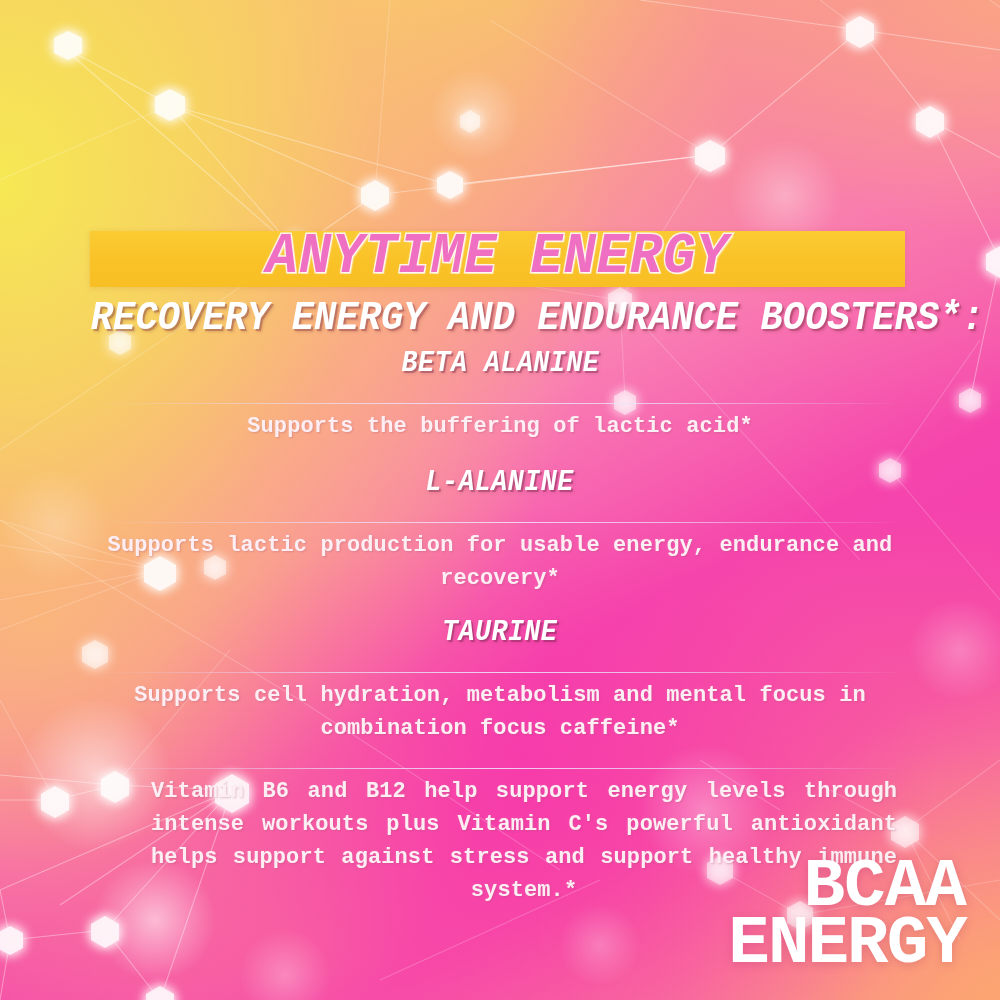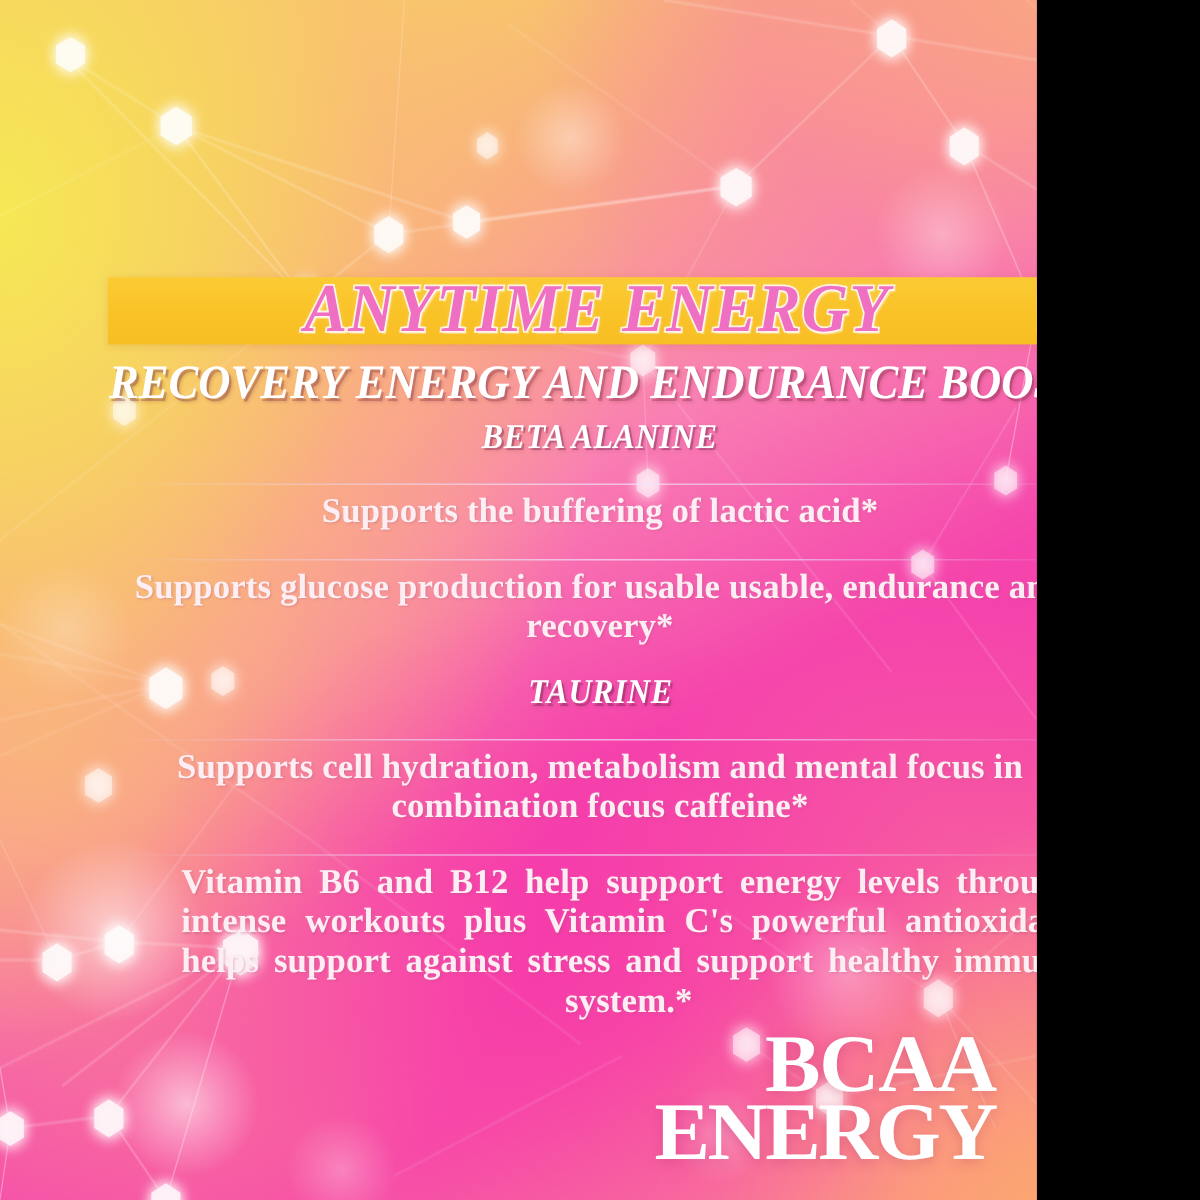--- a/index.html
+++ b/index.html
@@ -3,24 +3,24 @@
 <meta charset="utf-8">
 <style>
   html, body {
     margin: 0;
     padding: 0;
     background: #000;
   }
 
   #poster {
     position: relative;
-    width: 864px;
+    width: 1000px;
     height: 1000px;
     overflow: hidden;
-    font-family: Liberation Serif, serif;
+    font-family: Liberation Mono, monospace;
     background: #f53aae;
   }
 
   
   .bg-layer {
     position: absolute;
     inset: 0;
     pointer-events: none;
   }
 
@@ -175,21 +175,21 @@
       rgba(232,225,252,0.72) 30%,
       rgba(238,232,255,0.85) 50%,
       rgba(232,225,252,0.72) 70%,
       rgba(225,215,250,0.22) 92%,
       rgba(225,215,250,0) 100%);
     margin: 1px 0 6px 0;
   }
 
   .ing-desc {
     text-align: center;
-    font-size: 29px;
+    font-size: 22px;
     line-height: 33px;
     font-weight: 700;
     color: #fdeef4;
     letter-spacing: 0.1px;
     padding: 0 6px;
     text-shadow:
       1px 1px 2px rgba(150,60,95,0.28),
       0 0 3px rgba(255,255,255,0.14);
   }
 
@@ -372,22 +372,25 @@
         <div class="ing-head">
           <span class="hd-inner">BETA ALANINE</span>
         </div>
         <div class="ing-rule"></div>
         <div class="ing-desc">Supports the buffering of lactic acid*</div>
       </div>
 
       <div class="sp-1"></div>
 
       <div class="ingredient">
+        <div class="ing-head">
+          <span class="hd-inner">L-ALANINE</span>
+        </div>
         <div class="ing-rule"></div>
-        <div class="ing-desc">Supports glucose production for usable usable, endurance and recovery*</div>
+        <div class="ing-desc">Supports lactic production for usable energy, endurance and recovery*</div>
       </div>
 
       <div class="sp-2"></div>
 
       <div class="ingredient">
         <div class="ing-head">
           <span class="hd-inner">TAURINE</span>
         </div>
         <div class="ing-rule"></div>
         <div class="ing-desc">Supports cell hydration, metabolism and mental focus in combination focus caffeine*</div>

